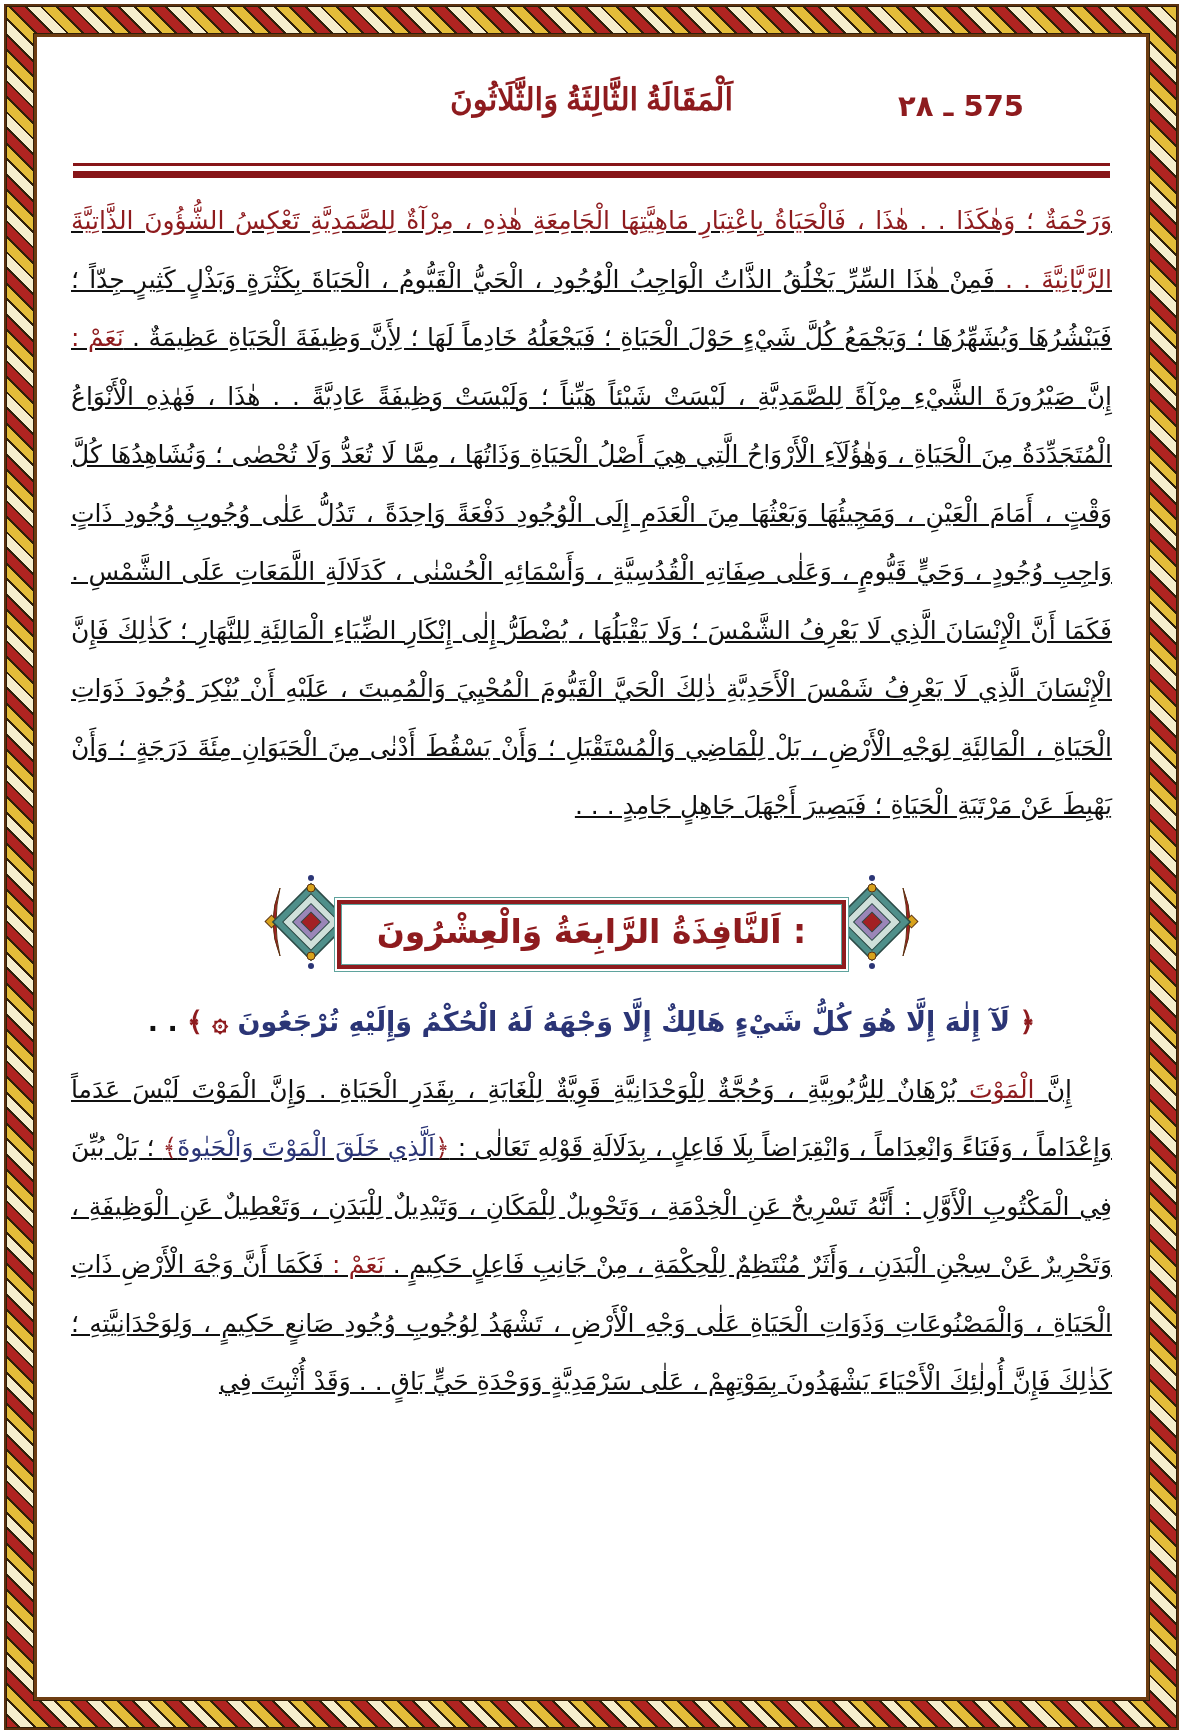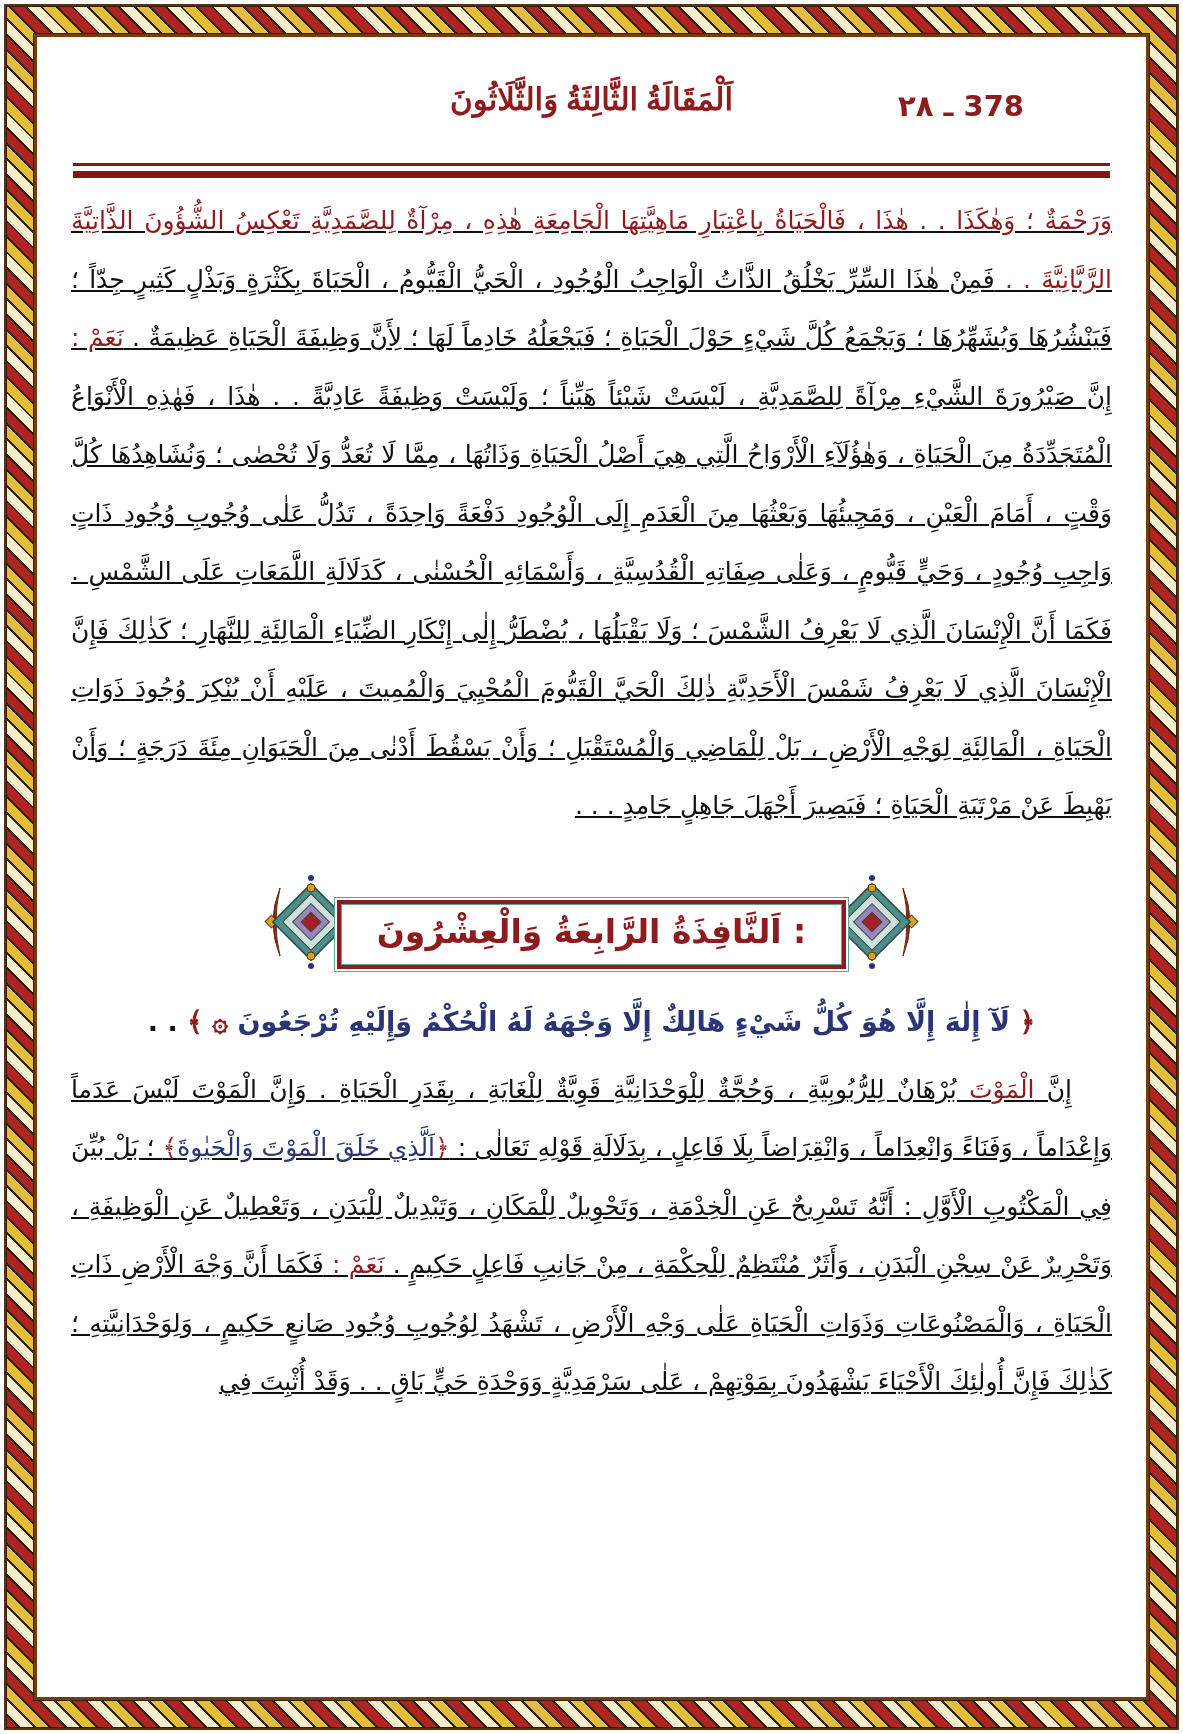--- a/index.html
+++ b/index.html
@@ -30,21 +30,21 @@
   .verse{font-size:27px;font-weight:bold;text-align:center;margin:24px 0 6px;line-height:1.9;}
 </style>
 </head>
 <body>
 
 <div class="page">
   <div class="frame"></div>
   <div class="sheet">
 
     <div class="header">
-      <div class="page-ref">378 ـ ٢٨</div>
+      <div class="page-ref">575 ـ ٢٨</div>
       <div class="title">اَلْمَقَالَةُ الثَّالِثَةُ وَالثَّلَاثُونَ</div>
     </div>
 
     <div class="double-rule"></div>
 
     <p class="para"><span class="c-red">وَرَحْمَةٌ ؛ وَهٰكَذَا . . هٰذَا ، فَالْحَيَاةُ بِاعْتِبَارِ مَاهِيَّتِهَا الْجَامِعَةِ هٰذِهِ ، مِرْآةٌ لِلصَّمَدِيَّةِ تَعْكِسُ الشُّؤُونَ الذَّاتِيَّةَ الرَّبَّانِيَّةَ . . </span><span class="c-black">فَمِنْ هٰذَا السِّرِّ يَخْلُقُ الذَّاتُ الْوَاجِبُ الْوُجُودِ ، الْحَيُّ الْقَيُّومُ ، الْحَيَاةَ بِكَثْرَةٍ وَبَذْلٍ كَثِيرٍ جِدّاً ؛ فَيَنْشُرُهَا وَيُشَهِّرُهَا ؛ وَيَجْمَعُ كُلَّ شَيْءٍ حَوْلَ الْحَيَاةِ ؛ فَيَجْعَلُهُ خَادِماً لَهَا ؛ لِأَنَّ وَظِيفَةَ الْحَيَاةِ عَظِيمَةٌ . </span><span class="c-red">نَعَمْ : </span><span class="c-black">إِنَّ صَيْرُورَةَ الشَّيْءِ مِرْآةً لِلصَّمَدِيَّةِ ، لَيْسَتْ شَيْئاً هَيِّناً ؛ وَلَيْسَتْ وَظِيفَةً عَادِيَّةً . . هٰذَا ، فَهٰذِهِ الْأَنْوَاعُ الْمُتَجَدِّدَةُ مِنَ الْحَيَاةِ ، وَهٰؤُلَآءِ الْأَرْوَاحُ الَّتِي هِيَ أَصْلُ الْحَيَاةِ وَذَاتُهَا ، مِمَّا لَا تُعَدُّ وَلَا تُحْصٰى ؛ وَنُشَاهِدُهَا كُلَّ وَقْتٍ ، أَمَامَ الْعَيْنِ ، وَمَجِيئُهَا وَبَعْثُهَا مِنَ الْعَدَمِ إِلَى الْوُجُودِ دَفْعَةً وَاحِدَةً ، تَدُلُّ عَلٰى وُجُوبِ وُجُودِ ذَاتٍ وَاجِبِ وُجُودٍ ، وَحَيٍّ قَيُّومٍ ، وَعَلٰى صِفَاتِهِ الْقُدُسِيَّةِ ، وَأَسْمَائِهِ الْحُسْنٰى ، كَدَلَالَةِ اللَّمَعَاتِ عَلَى الشَّمْسِ . فَكَمَا أَنَّ الْإِنْسَانَ الَّذِي لَا يَعْرِفُ الشَّمْسَ ؛ وَلَا يَقْبَلُهَا ، يُضْطَرُّ إِلٰى إِنْكَارِ الضِّيَاءِ الْمَالِئَةِ لِلنَّهَارِ ؛ كَذٰلِكَ فَإِنَّ الْإِنْسَانَ الَّذِي لَا يَعْرِفُ شَمْسَ الْأَحَدِيَّةِ ذٰلِكَ الْحَيَّ الْقَيُّومَ الْمُحْيِيَ وَالْمُمِيتَ ، عَلَيْهِ أَنْ يُنْكِرَ وُجُودَ ذَوَاتِ الْحَيَاةِ ، الْمَالِئَةِ لِوَجْهِ الْأَرْضِ ، بَلْ لِلْمَاضِي وَالْمُسْتَقْبَلِ ؛ وَأَنْ يَسْقُطَ أَدْنٰى مِنَ الْحَيَوَانِ مِئَةَ دَرَجَةٍ ؛ وَأَنْ يَهْبِطَ عَنْ مَرْتَبَةِ الْحَيَاةِ ؛ فَيَصِيرَ أَجْهَلَ جَاهِلٍ جَامِدٍ . . .</span></p>
 
     <div class="window-row">
       <svg class="ornament" viewBox="0 0 78 100" xmlns="http://www.w3.org/2000/svg">
         <path d="M16 16 Q2 50 16 84 Q8 50 16 16 Z" fill="#a32024" stroke="#5b3110" stroke-width="1"></path>

